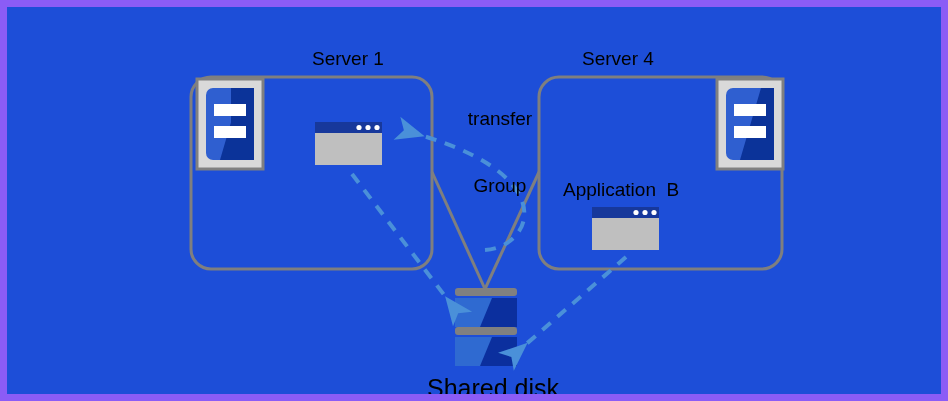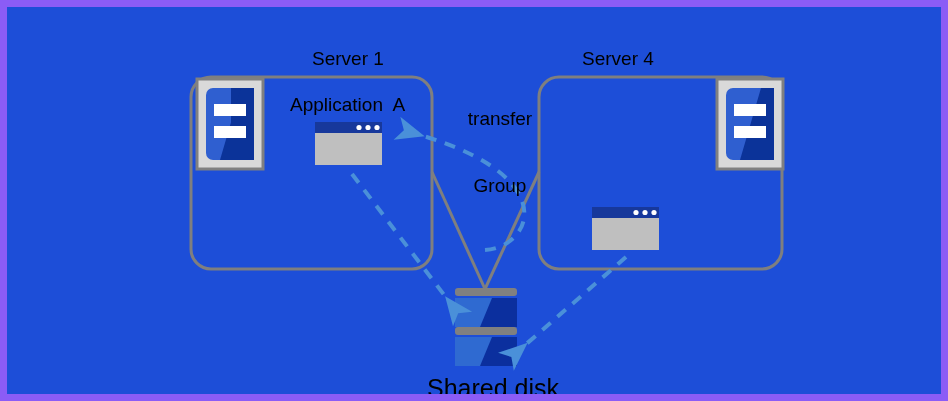--- a/index.html
+++ b/index.html
@@ -130,22 +130,22 @@
 
     <g>
       <path d="M619,250 L517,339" fill="none" stroke="#4a90d9" stroke-width="4" stroke-dasharray="11 9" stroke-linecap="butt" marker-end="url(#arrowBlue)"></path>
     </g>
   </svg>
 
   <div class="dlabel label-server" style="left:305px; top:41px;">Server 1</div>
 
   <div class="dlabel label-server" style="left:575px; top:41px;">Server 4</div>
 
-  <div class="dlabel label-app" style="left:283px; top:87px;">Application  A</div>
 
+  <div class="dlabel label-app" style="left:556px; top:172px;">Application  B</div>
 
   <div class="dlabel label-group" style="left:438px; top:56px; width:110px;">
     <div>transfer</div>
     <div>Group</div>
   </div>
 
   <div class="dlabel label-disk" style="left:420px; top:367px;">Shared disk</div>
 
 </div>
 

